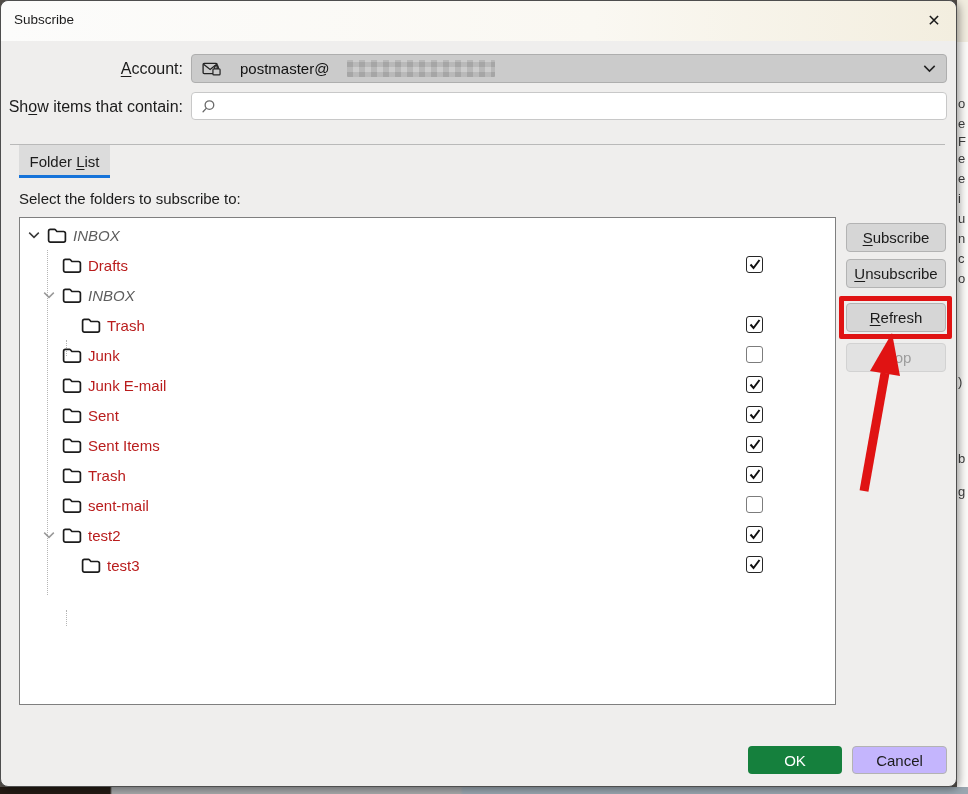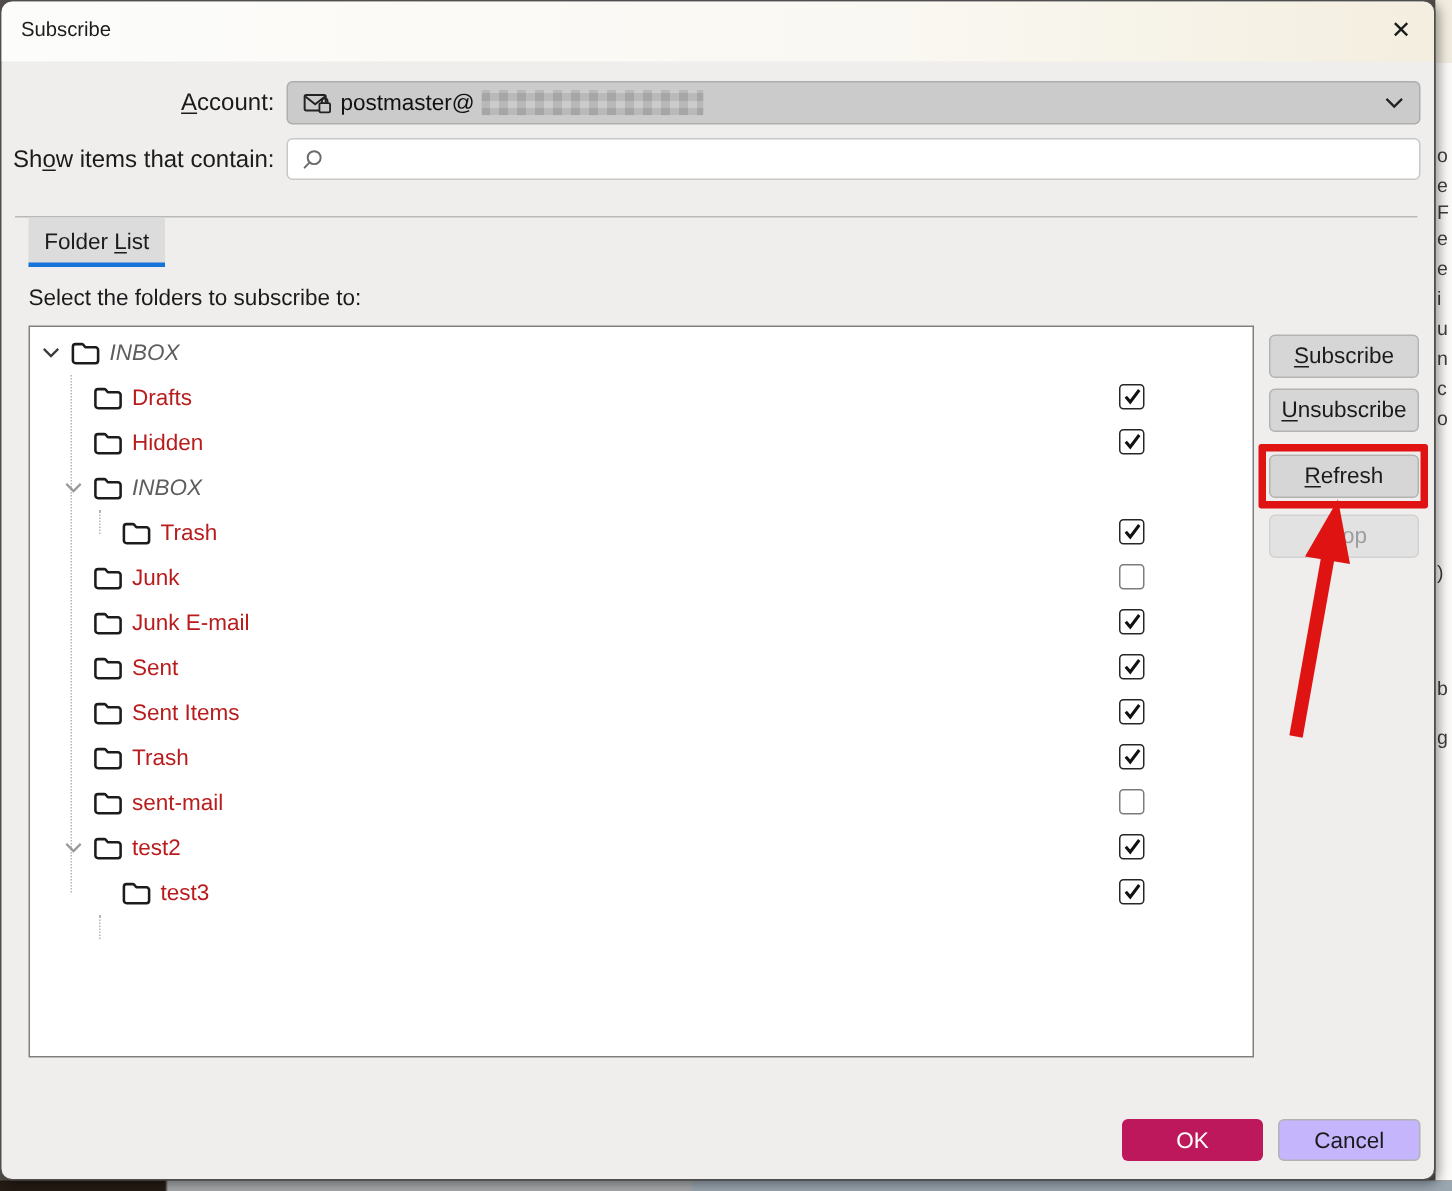--- a/index.html
+++ b/index.html
@@ -23,21 +23,21 @@
   .close-btn { position:absolute; right:6px; top:5px; width:32px; height:28px; display:flex; align-items:center; justify-content:center;
     font-size:16px; font-weight:300; color:#1a1a1a; cursor:default; }
 
   .mn { text-decoration:underline; text-underline-offset:2px; }
 
   .row-label { position:absolute; left:0; width:182px; text-align:right; font-size:16px; color:#1b1b1b; }
   .acct-label { top:59px; }
   .filter-label { top:97px; }
 
   .acct-select { position:absolute; left:190px; top:53px; width:756px; height:29px; background:#cbcbcb;
-    border:1px solid #aeaeae; border-radius:4px; display:flex; align-items:center; padding:0 10px; gap:5px; }
+    border:1px solid #aeaeae; border-radius:4px; display:flex; align-items:center; padding:0 10px; gap:18px; }
   .acct-value { font-size:15px; color:#111; }
   .redacted { width:148px; height:17px; border-radius:1px;
     background-image:repeating-linear-gradient(0deg, rgba(0,0,0,.08) 0 5px, rgba(255,255,255,.05) 5px 10px),
                      repeating-linear-gradient(90deg,#b4b4b4 0 6px,#c9c9c9 6px 12px); }
   .acct-chevron { margin-left:auto; color:#222; display:flex; }
 
   .filter-input { position:absolute; left:190px; top:91px; width:756px; height:28px; background:#ffffff;
     border:1px solid #c8c8c8; border-radius:4px; display:flex; align-items:center; padding:0 9px; gap:6px; }
   .filter-input input { border:none; outline:none; flex:1; font-size:15px; background:transparent; font-family:inherit; }
 
@@ -180,38 +180,20 @@
         <path d="M1.6 4.2 a1.8 1.8 0 0 1 1.8 -1.8 h4.1 a1.2 1.2 0 0 1 .9 .4 l1.5 1.7 h6.7 a1.8 1.8 0 0 1 1.8 1.8 v7 a1.8 1.8 0 0 1 -1.8 1.8 h-13.2 a1.8 1.8 0 0 1 -1.8 -1.8 z" fill="none" stroke="#1c1c1c" stroke-width="1.7" stroke-linejoin="round"></path>
       </svg>
     </span>
     <span class="lbl">Drafts</span>
     <span class="cb checked">
       <svg class="tick" viewBox="0 0 12 11" width="12" height="11">
               <path d="M1.5 5.5 L4.5 9 L10.5 1" fill="none" stroke="#111" stroke-width="2"></path>
             </svg>
     </span>
   </div>
-        <div class="trow lv1">
-    <span class="chev hidden">
-      <svg viewBox="0 0 12 8" width="12" height="8">
-              <path d="M1.2 1.6 L6 6.4 L10.8 1.6" fill="none" stroke="currentColor" stroke-width="1.5"></path>
-            </svg>
-    </span>
-    <span class="ficon">
-      <svg viewBox="0 0 20 17" width="20" height="17">
-        <path d="M1.6 4.2 a1.8 1.8 0 0 1 1.8 -1.8 h4.1 a1.2 1.2 0 0 1 .9 .4 l1.5 1.7 h6.7 a1.8 1.8 0 0 1 1.8 1.8 v7 a1.8 1.8 0 0 1 -1.8 1.8 h-13.2 a1.8 1.8 0 0 1 -1.8 -1.8 z" fill="none" stroke="#1c1c1c" stroke-width="1.7" stroke-linejoin="round"></path>
-      </svg>
-    </span>
-    <span class="lbl">Hidden</span>
-    <span class="cb checked">
-      <svg class="tick" viewBox="0 0 12 11" width="12" height="11">
-              <path d="M1.5 5.5 L4.5 9 L10.5 1" fill="none" stroke="#111" stroke-width="2"></path>
-            </svg>
-    </span>
-  </div>
         <div class="trow lv1 italic">
     <span class="chev gray">
       <svg viewBox="0 0 12 8" width="12" height="8">
               <path d="M1.2 1.6 L6 6.4 L10.8 1.6" fill="none" stroke="currentColor" stroke-width="1.5"></path>
             </svg>
     </span>
     <span class="ficon">
       <svg viewBox="0 0 20 17" width="20" height="17">
         <path d="M1.6 4.2 a1.8 1.8 0 0 1 1.8 -1.8 h4.1 a1.2 1.2 0 0 1 .9 .4 l1.5 1.7 h6.7 a1.8 1.8 0 0 1 1.8 1.8 v7 a1.8 1.8 0 0 1 -1.8 1.8 h-13.2 a1.8 1.8 0 0 1 -1.8 -1.8 z" fill="none" stroke="#1c1c1c" stroke-width="1.7" stroke-linejoin="round"></path>
       </svg>
@@ -381,21 +363,21 @@
     <button class="side-btn" style="top:258px;">
         <span><span></span><span class="mn">U</span><span>nsubscribe</span></span>
       </button>
     <button class="side-btn" style="top:302px;">
         <span><span></span><span class="mn">R</span><span>efresh</span></span>
       </button>
     <button class="side-btn disabled" style="top:342px;">
         <span><span>Stop</span></span>
       </button>
 
-    <button class="footer-btn ok-btn" style="background: #be185d;">OK</button>
+    <button class="footer-btn ok-btn" style="background: #15803d;">OK</button>
     <button class="footer-btn cancel-btn">Cancel</button>
 
     <div class="hl-rect"></div>
     <svg class="hl-arrow" viewBox="0 0 70 175">
       <line x1="23" y1="160" x2="44" y2="42" stroke="#e01313" stroke-width="9"></line>
       <polygon points="51,2 29,40 59,45" fill="#e01313"></polygon>
     </svg>
 
   </div>
 </div>

